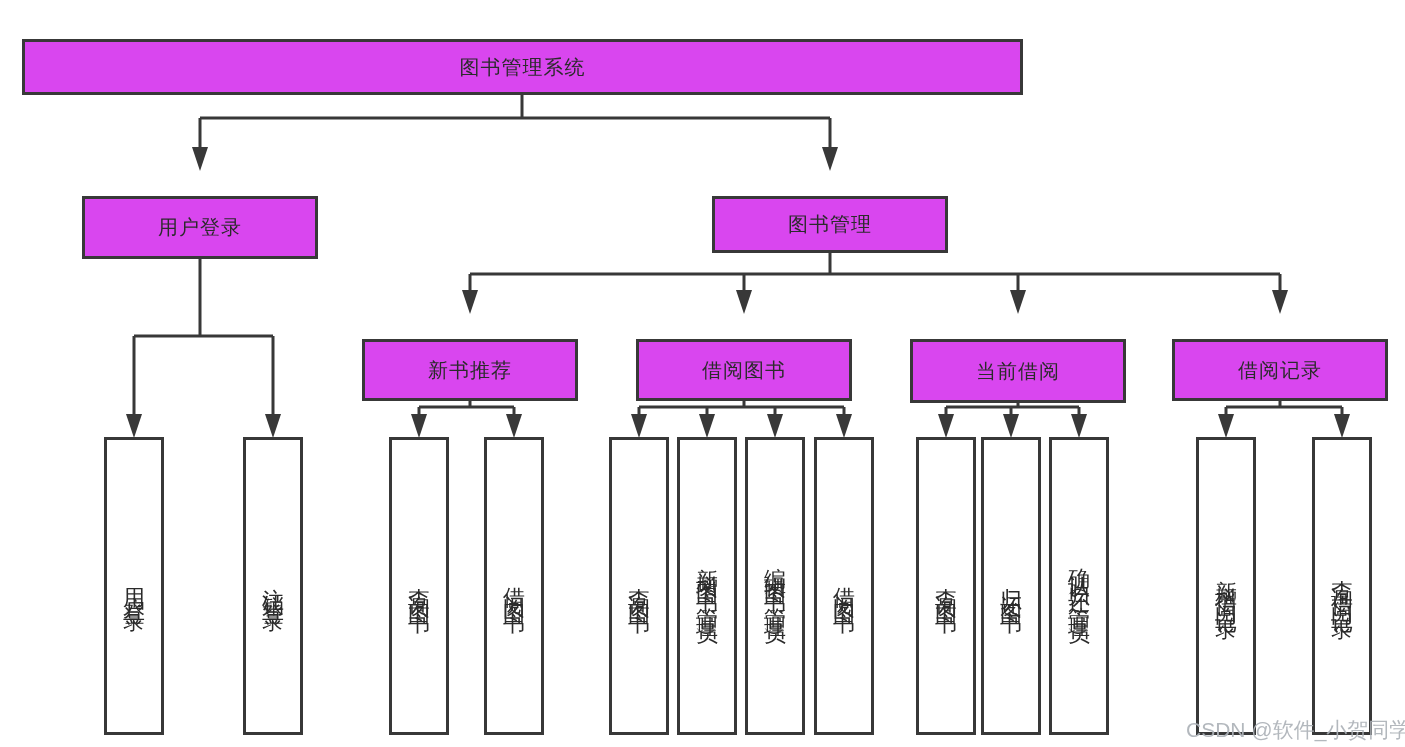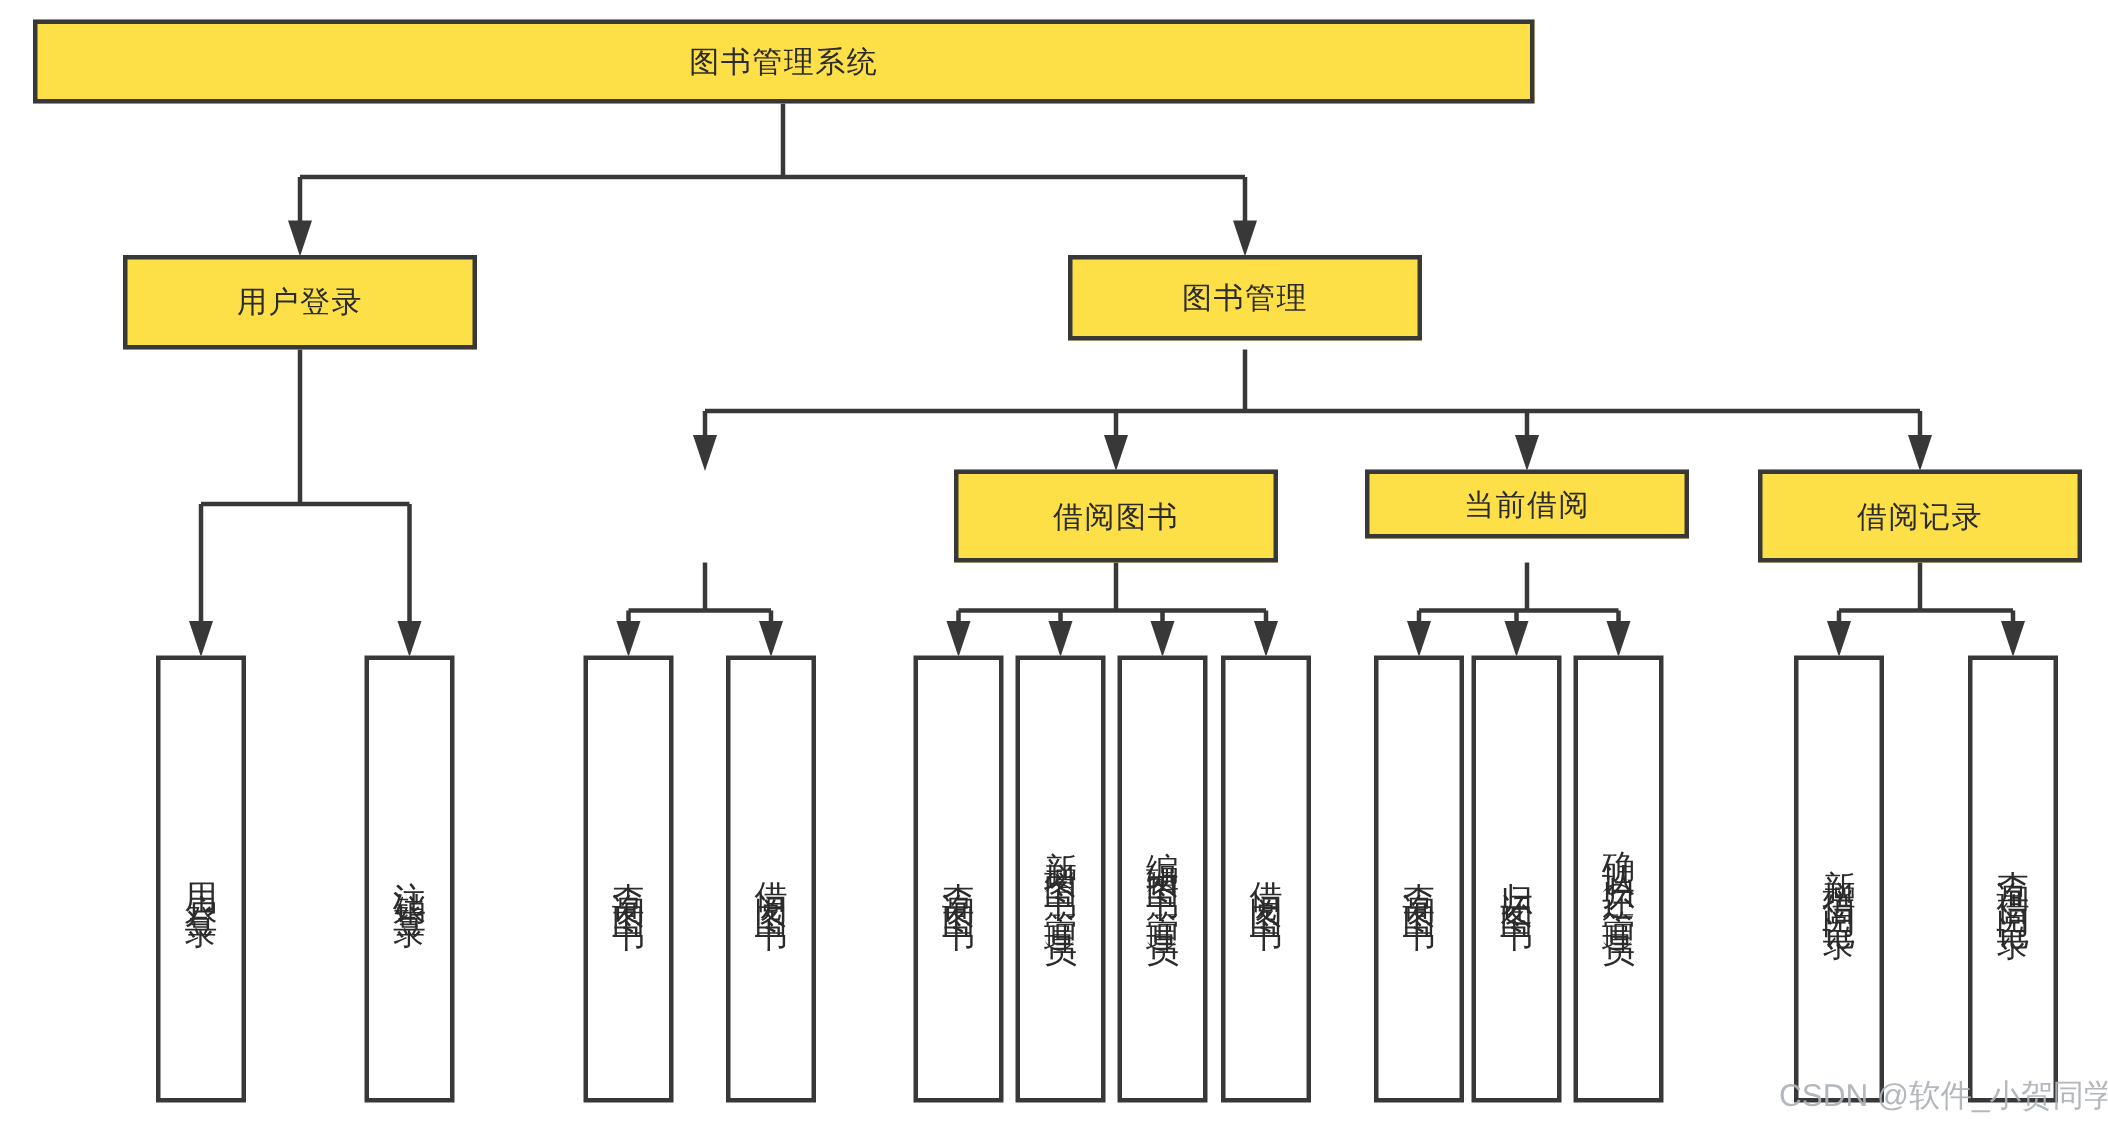--- a/index.html
+++ b/index.html
@@ -18,28 +18,29 @@
   .wires {
     position: absolute;
     left: 0; top: 0;
     width: 1405px; height: 747px;
     z-index: 1;
   }
   .node {
     position: absolute;
     box-sizing: border-box;
     border: 3px solid #383838;
-    background: #fde047;
+    background: #d946ef;
     color: #2b2b2b;
     display: flex;
     align-items: center;
     justify-content: center;
     font-size: 20px;
     letter-spacing: 1px;
     z-index: 2;
+    margin-top: 26px;
   }
   .leaf {
     position: absolute;
     box-sizing: border-box;
     border: 3px solid #383838;
     background: #ffffff;
     color: #2b2b2b;
     display: flex;
     align-items: center;
     justify-content: center;
@@ -53,21 +54,21 @@
     line-height: 1;
     white-space: nowrap;
   }
   
   .n-root   { left: 22px;   top: 13px;  width: 1001px; height: 56px; }
   .n-login  { left: 82px;   top: 170px; width: 236px;  height: 63px; }
   .n-mgmt   { left: 712px;  top: 170px; width: 236px;  height: 57px; }
   
   .n-newbook { left: 362px;  top: 313px; width: 216px; height: 62px; }
   .n-borrow  { left: 636px;  top: 313px; width: 216px; height: 62px; }
-  .n-current { left: 910px;  top: 313px; width: 216px; height: 46px; }
+  .n-current { left: 910px;  top: 313px; width: 216px; height: 64px; }
   .n-records { left: 1172px; top: 313px; width: 216px; height: 62px; }
   
   .lf { top: 437px; width: 60px; height: 298px; }
   .l1  { left: 104px;  }
   .l2  { left: 243px;  }
   .l3  { left: 389px;  }
   .l4  { left: 484px;  }
   .l5  { left: 609px;  }
   .l6  { left: 677px;  }
   .l7  { left: 745px;  }
@@ -126,20 +127,21 @@
       <polygon points="1218,414 1234,414 1226,438"></polygon>
       <polygon points="1334,414 1350,414 1342,438"></polygon>
     </g>
   </svg>
 
   <div class="node n-root">图书管理系统</div>
 
   <div class="node n-login">用户登录</div>
   <div class="node n-mgmt">图书管理</div>
 
+  <div class="node n-newbook">新书推荐</div>
   <div class="node n-borrow">借阅图书</div>
   <div class="node n-current">当前借阅</div>
   <div class="node n-records">借阅记录</div>
 
   <div class="leaf lf l1">
     <span>用户登录</span>
   </div>
   <div class="leaf lf l2">
     <span>注销登录</span>
   </div>

